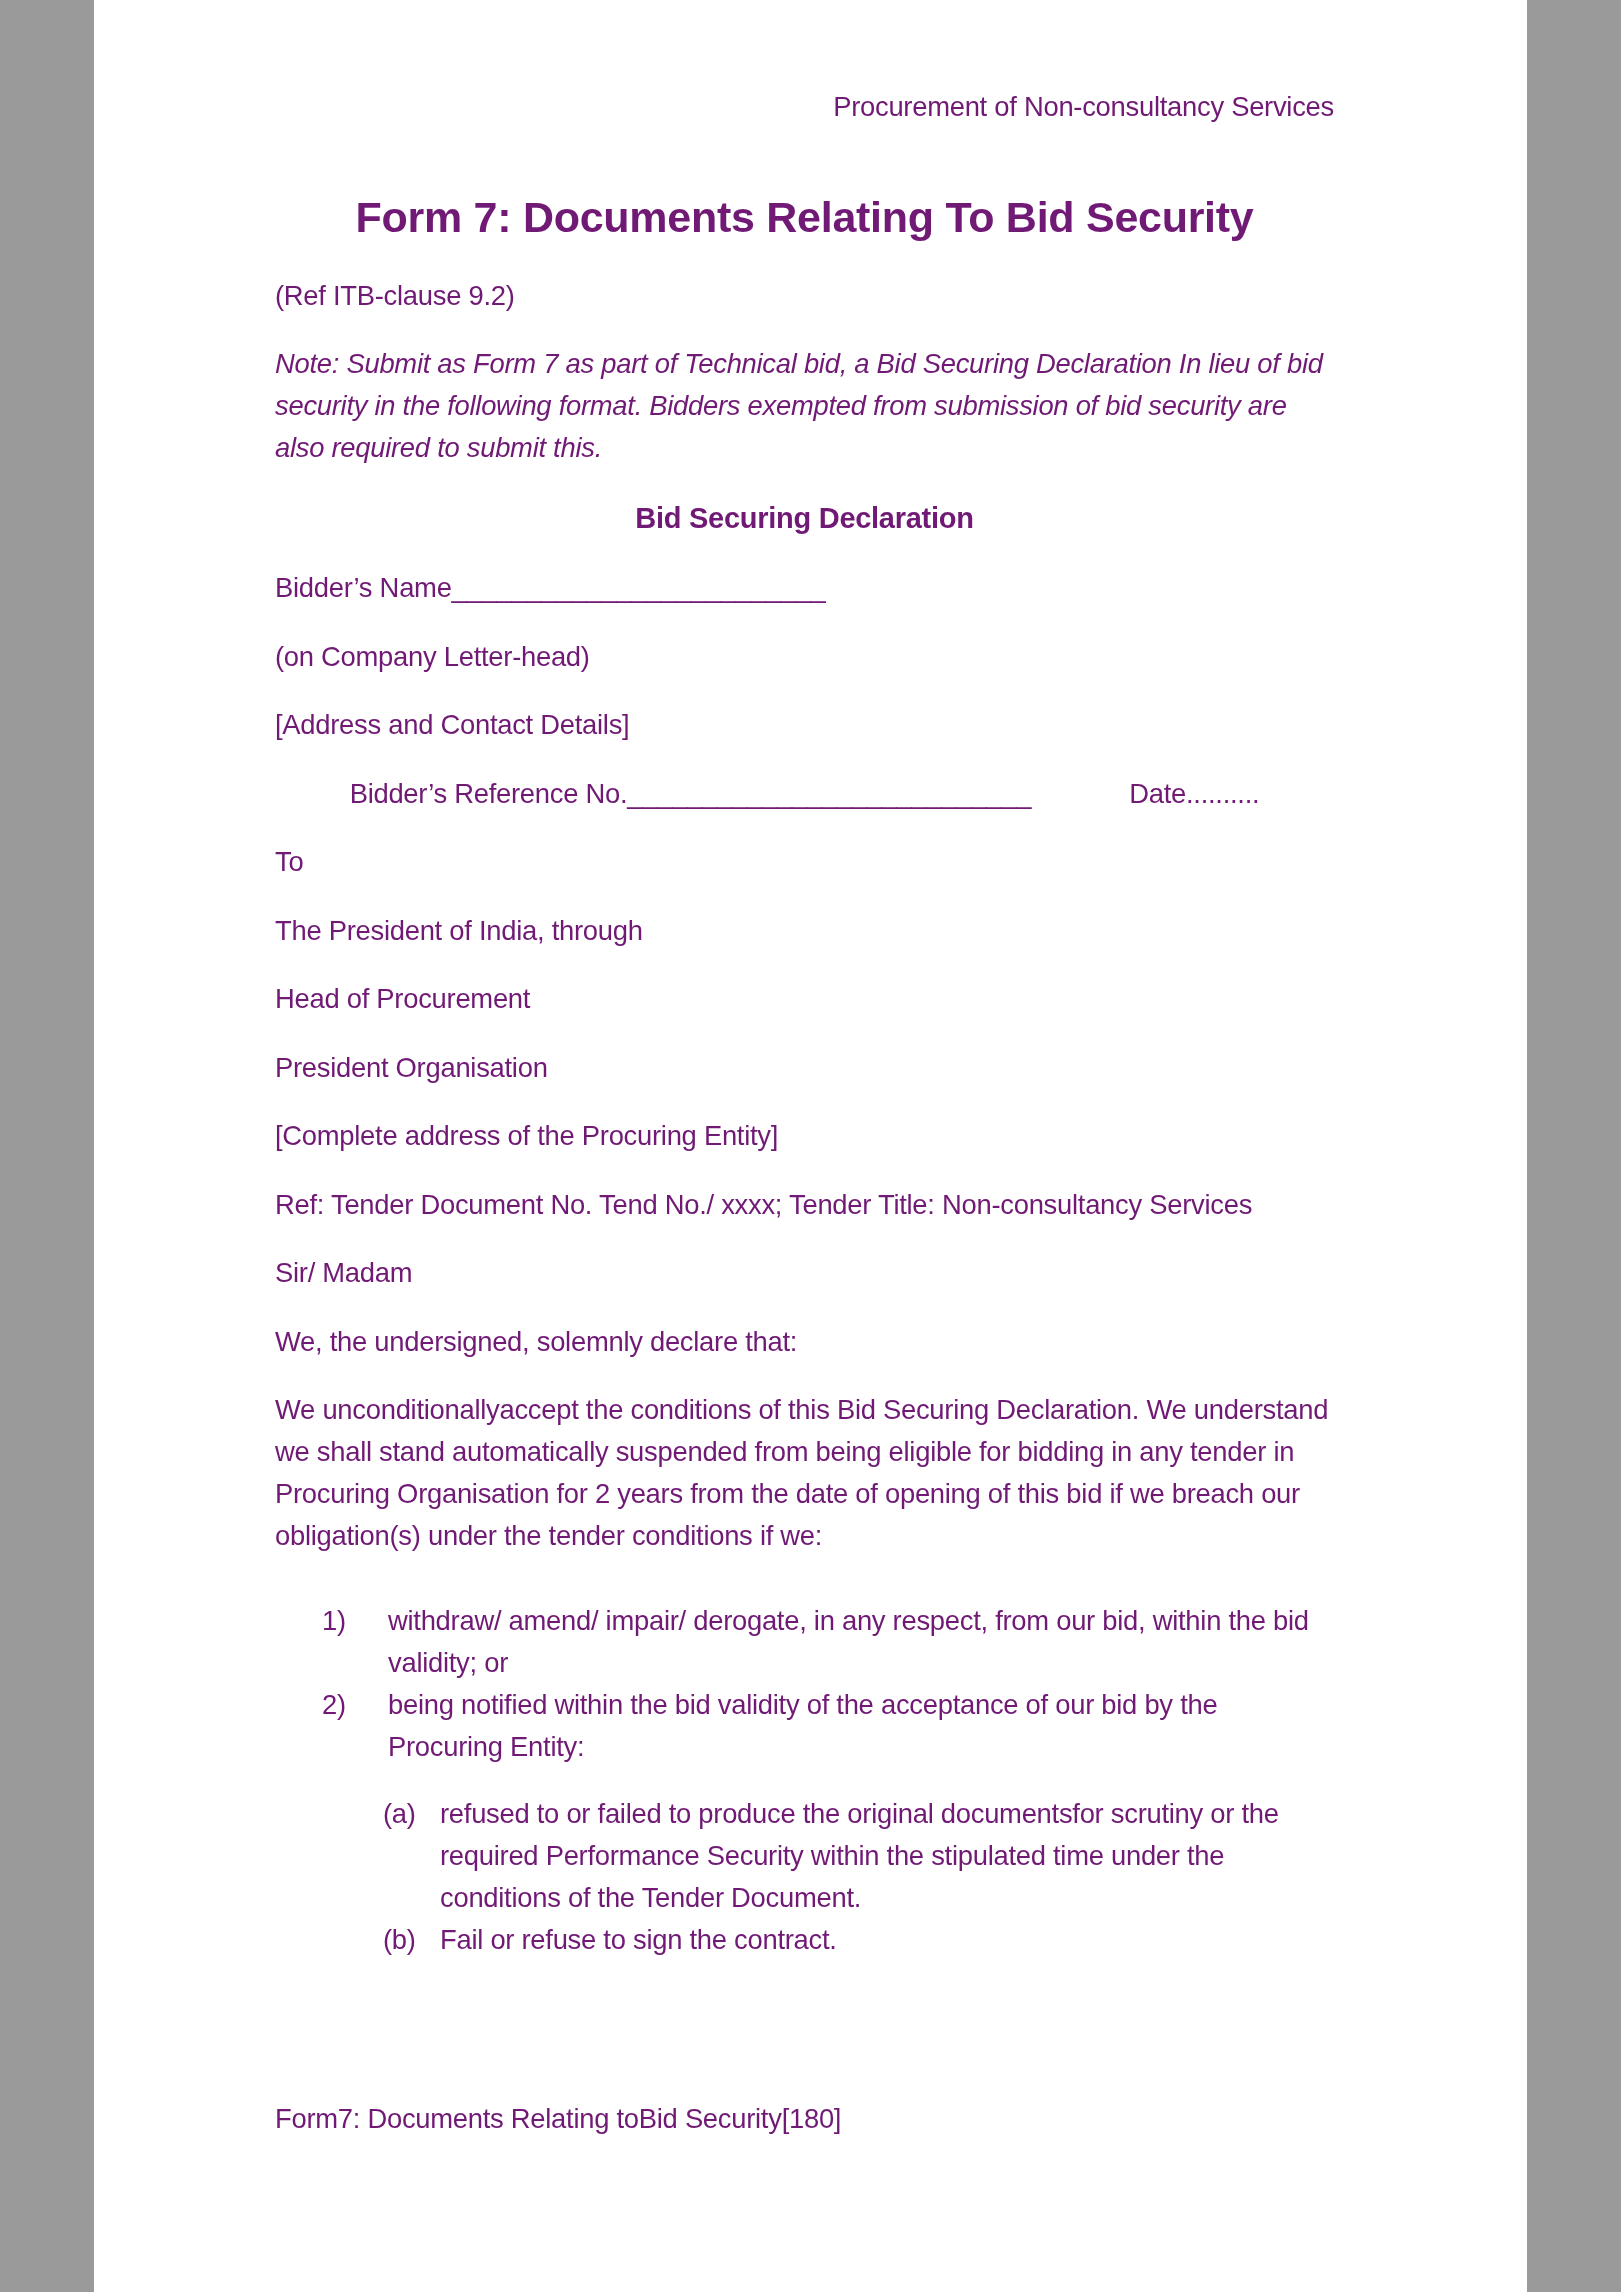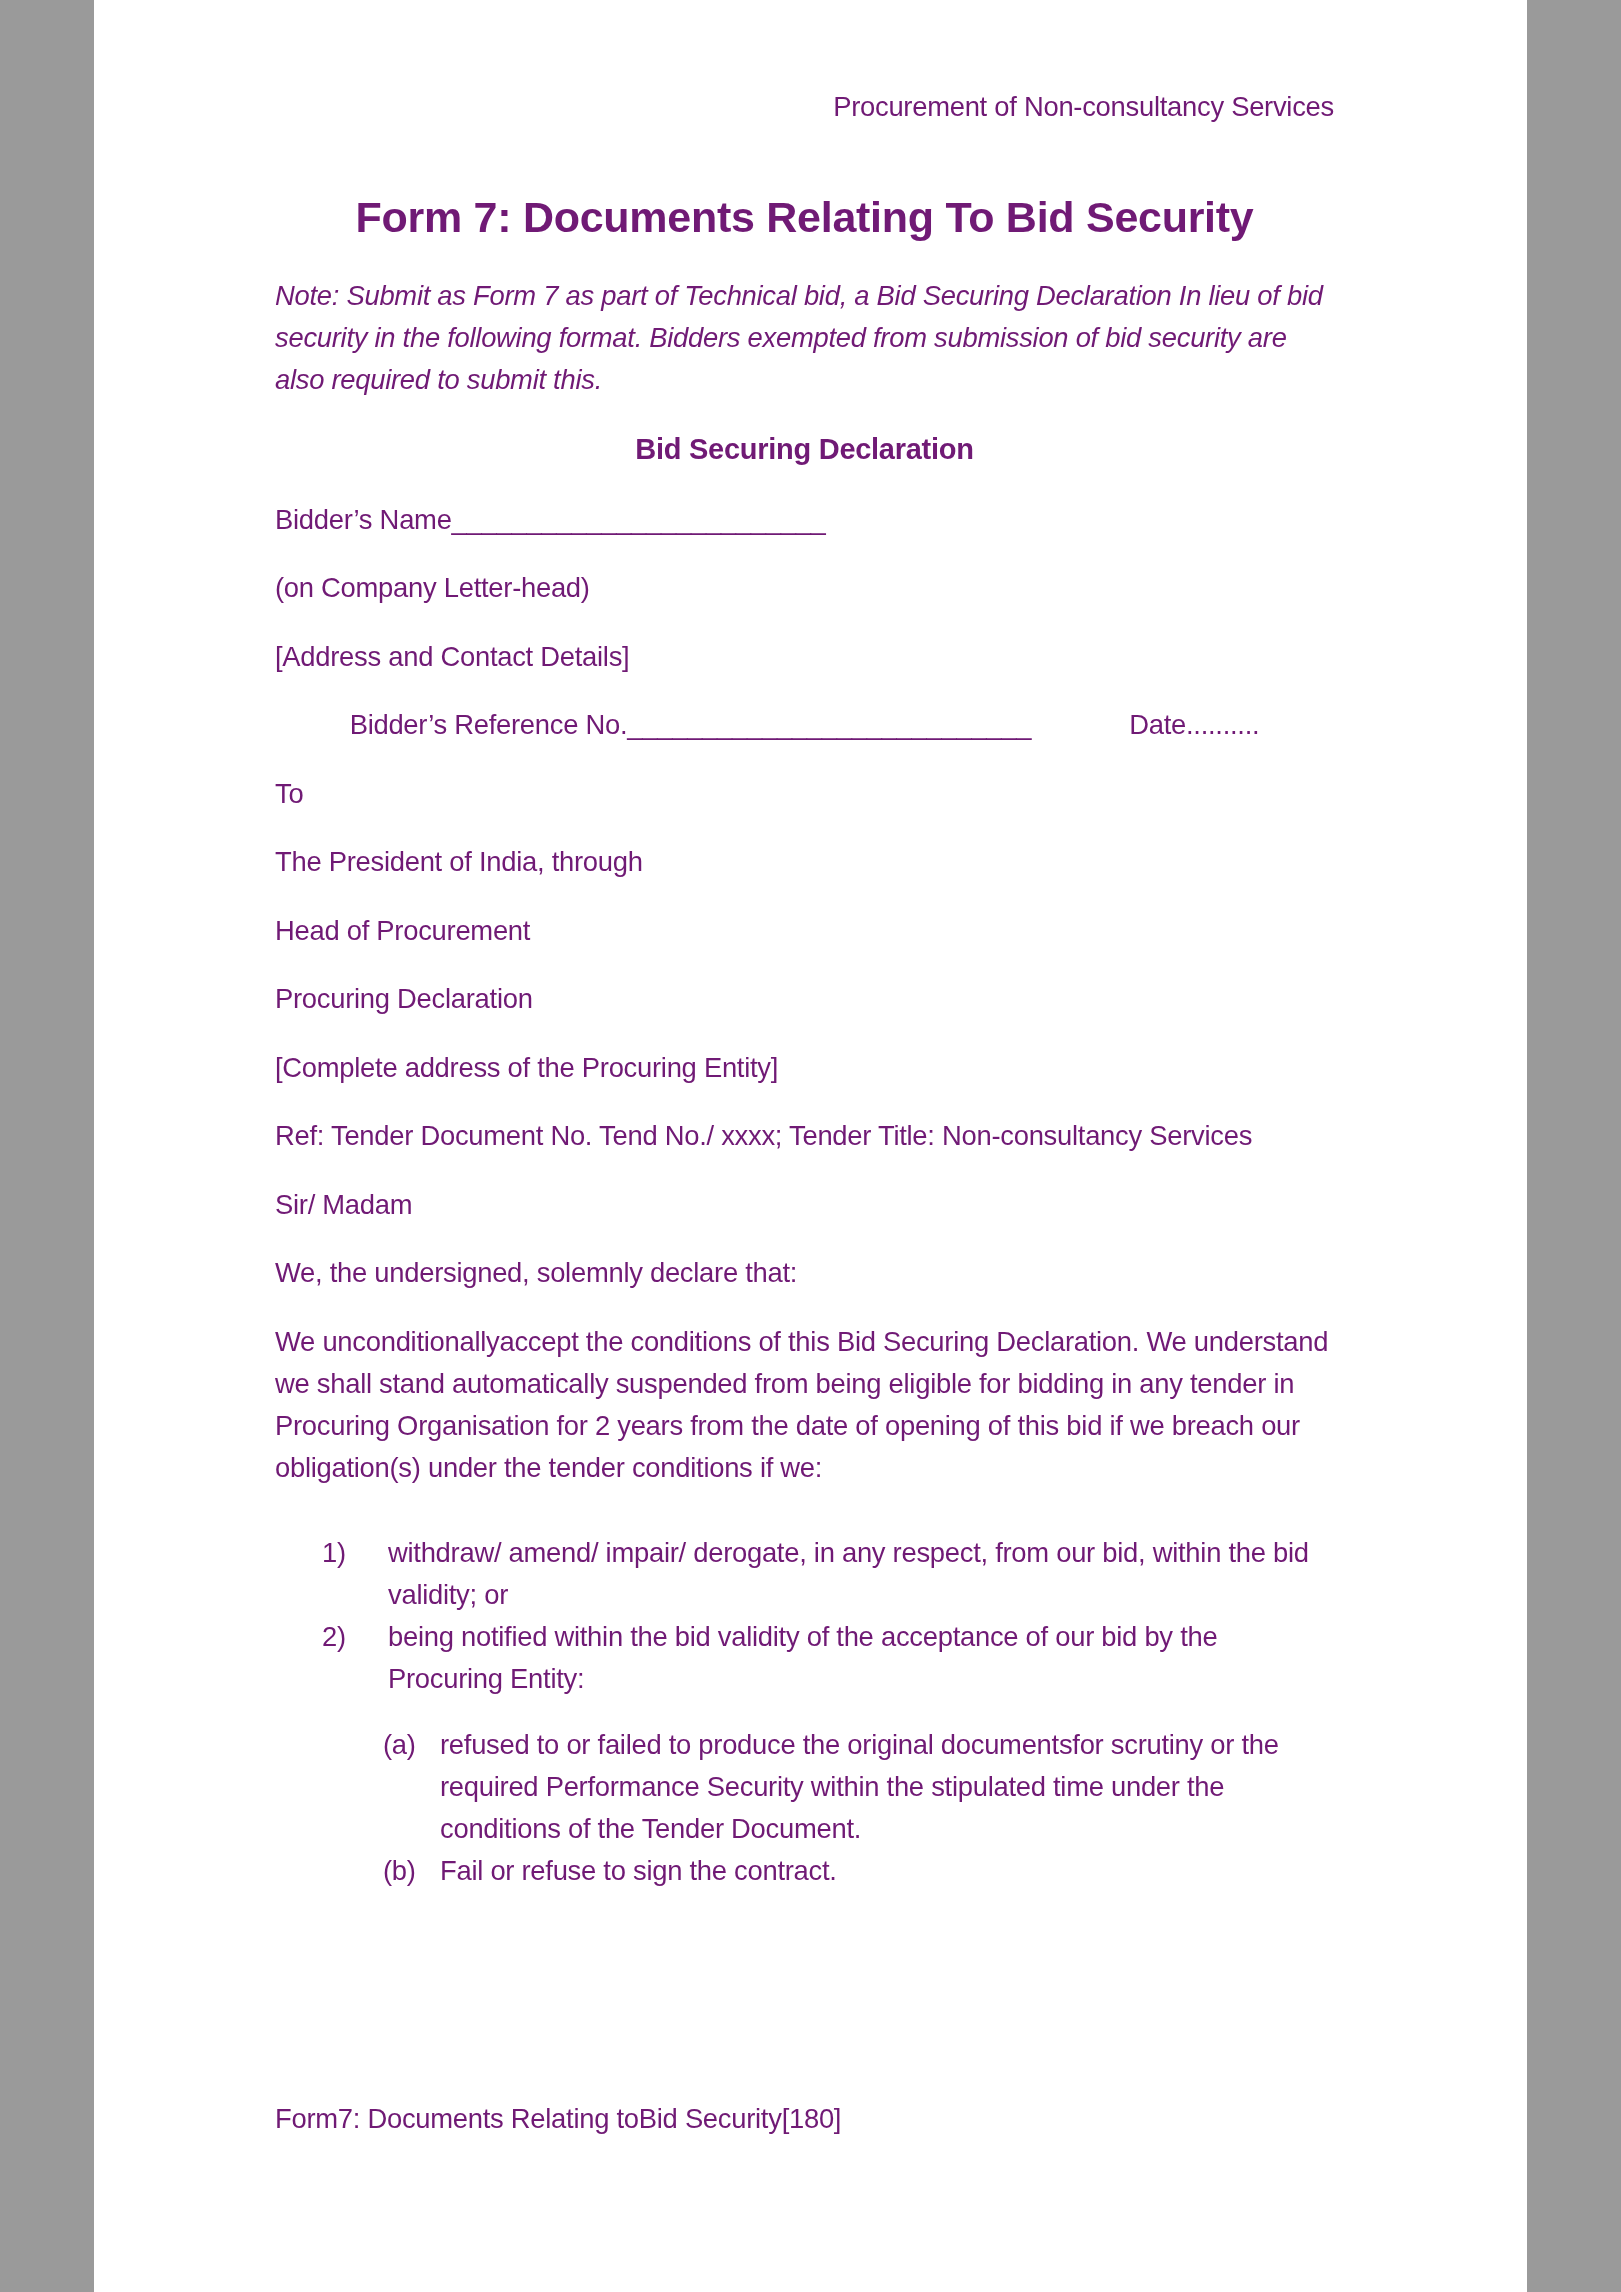--- a/index.html
+++ b/index.html
@@ -72,41 +72,42 @@
 </head>
 <body>
 
 <div class="page">
   <div class="content">
 
     <div class="header-line">Procurement of Non-consultancy Services</div>
 
     <h1 class="doc-title">Form 7: Documents Relating To Bid Security</h1>
 
+    <div class="ref-clause para">(Ref ITB-clause 9.2)</div>
 
     <div class="note">Note: Submit as Form 7 as part of Technical bid, a Bid Securing Declaration In lieu of bid security in the following format. Bidders exempted from submission of bid security are also required to submit this.</div>
 
     <div class="subheading">Bid Securing Declaration</div>
 
     <div class="para fill-line"><span>Bidder’s Name</span><span>_________________________</span></div>
 
     <div class="para">(on Company Letter-head)</div>
 
     <div class="para">[Address and Contact Details]</div>
 
     <div class="para ref-date-row">
       <span class="fill-line"><span>Bidder’s Reference No.</span><span>___________________________</span></span>
       <span class="date-field">Date..........</span>
     </div>
 
     <div class="para">To</div>
 
     <div class="para">The President of India, through</div>
     <div class="para">Head of Procurement</div>
-    <div class="para">Procuring Declaration</div>
+    <div class="para">President Organisation</div>
     <div class="para">[Complete address of the Procuring Entity]</div>
 
     <div class="para">Ref: Tender Document No. Tend No./ xxxx; Tender Title: Non-consultancy Services</div>
 
     <div class="para">Sir/ Madam</div>
 
     <div class="para">We, the undersigned, solemnly declare that:</div>
 
 
     <div class="para">We unconditionallyaccept the conditions of this Bid Securing Declaration. We understand we shall stand automatically suspended from being eligible for bidding in any tender in Procuring Organisation for 2 years from the date of opening of this bid if we breach our obligation(s) under the tender conditions if we:</div>

